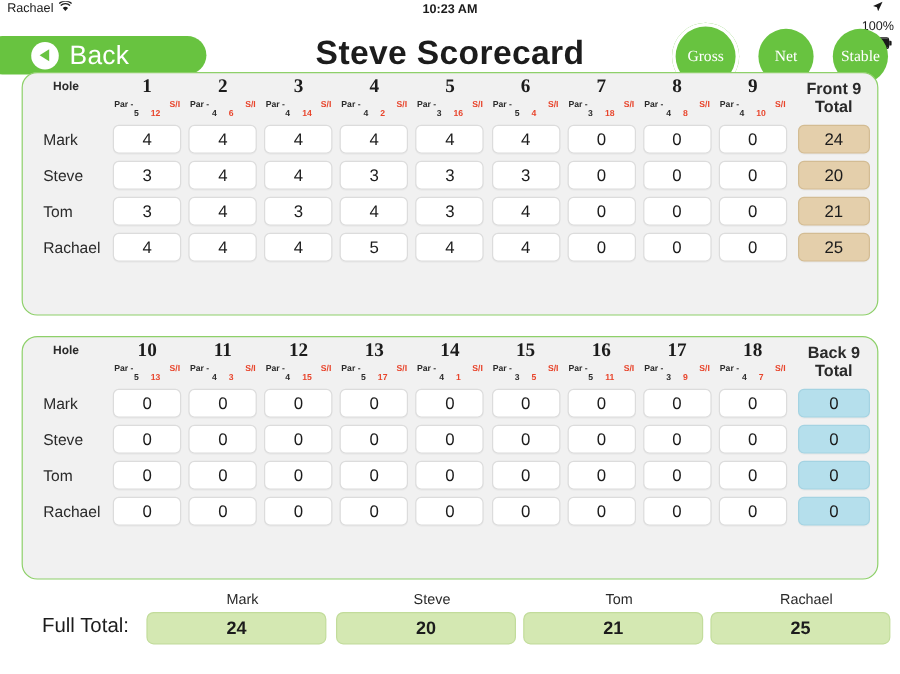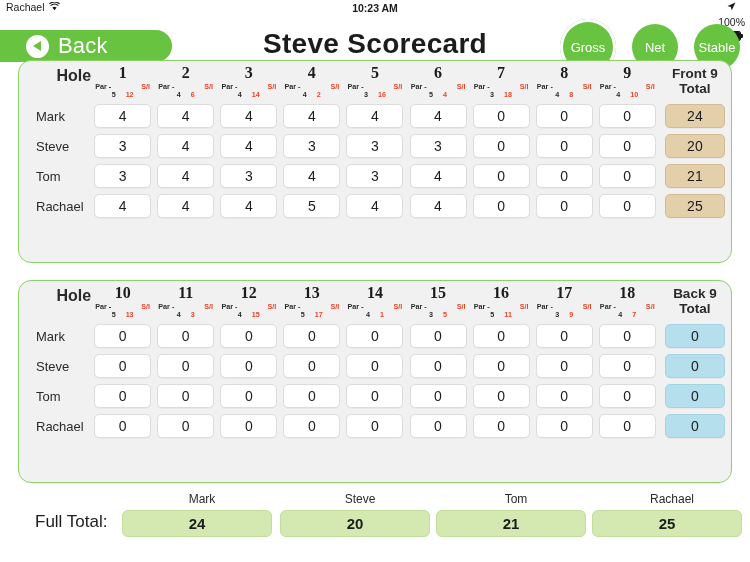--- a/index.html
+++ b/index.html
@@ -49,21 +49,21 @@
   }
   .page-title{
     position:absolute;left:0;right:0;top:12px;text-align:center;
     font-size:28px;font-weight:bold;color:#1c1c1c;letter-spacing:.3px;
   }
   
   .modes{position:absolute;right:10px;top:8px;display:flex;align-items:flex-start;}
   .mode{
     width:46px;height:46px;border-radius:50%;background:#68c340;
     display:flex;align-items:center;justify-content:center;
-    color:#fff;font-size:13px;margin-left:16px;cursor:pointer;position:relative;
+    color:#fff;font-size:13px;margin-left:16px;cursor:pointer;position:relative;font-family:Liberation Serif, serif;
   }
   .mode.sel{
     width:56px;height:56px;margin-left:8px;margin-top:-5px;
     box-shadow:inset 0 0 0 3px #ffffff;
     font-size:13px;
   }
   .mode.sel .tab-stub{
     position:absolute;left:50%;transform:translateX(-50%);
     bottom:-14px;width:34px;height:18px;background:#68c340;z-index:-1;
   }
@@ -75,21 +75,21 @@
   }
   #card-front{top:60px;height:203px;}
   #card-back{top:280px;height:203px;}
   table.score{
     width:100%;border-collapse:collapse;table-layout:fixed;
   }
   table.score col.lbl{width:72px;}
   table.score col.hole{width:63px;}
   table.score col.tot{width:72px;}
   .hdr-hole-label{
-    font-size:16px;color:#2a2a2a;text-align:right;padding:6px 0 0 0;vertical-align:top;
+    font-size:10px;color:#2a2a2a;text-align:center;padding:6px 0 0 0;vertical-align:top;
   }
   .hdr-num{
     text-align:center;vertical-align:top;padding:4px 0 2px 0;
   }
   .hnum{font-size:16px;color:#1c1c1c;font-family:"Liberation Serif",serif;line-height:1.05;}
   .parsi{font-size:7.2px;line-height:1.15;margin-top:1px;white-space:nowrap;}
   .parsi .k{color:#2b2b2b;margin-top:20px;}
   .parsi .si{color:#e8442b;margin-left:28px;}
   .parsi .v-par{color:#2b2b2b;}
   .parsi .v-si{color:#e8442b;}

